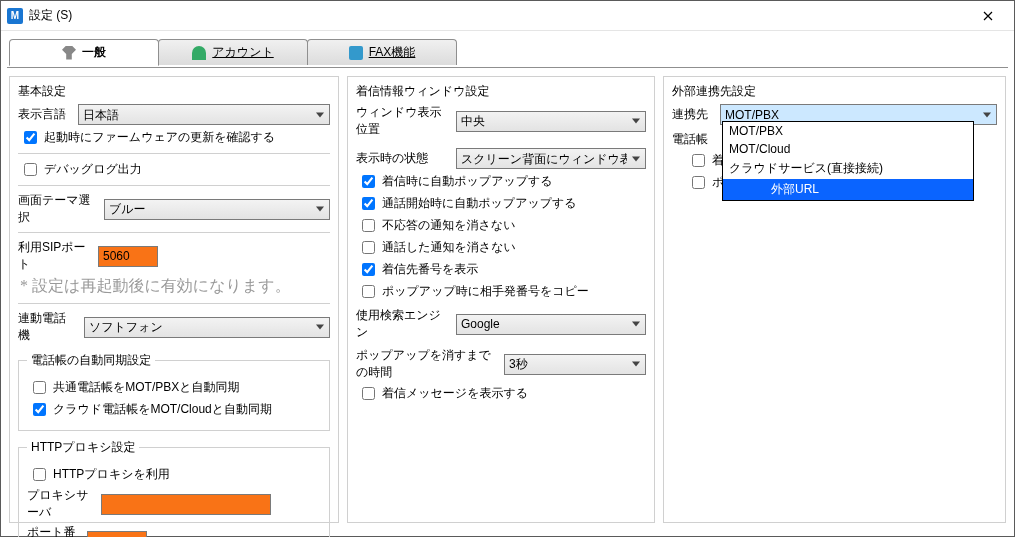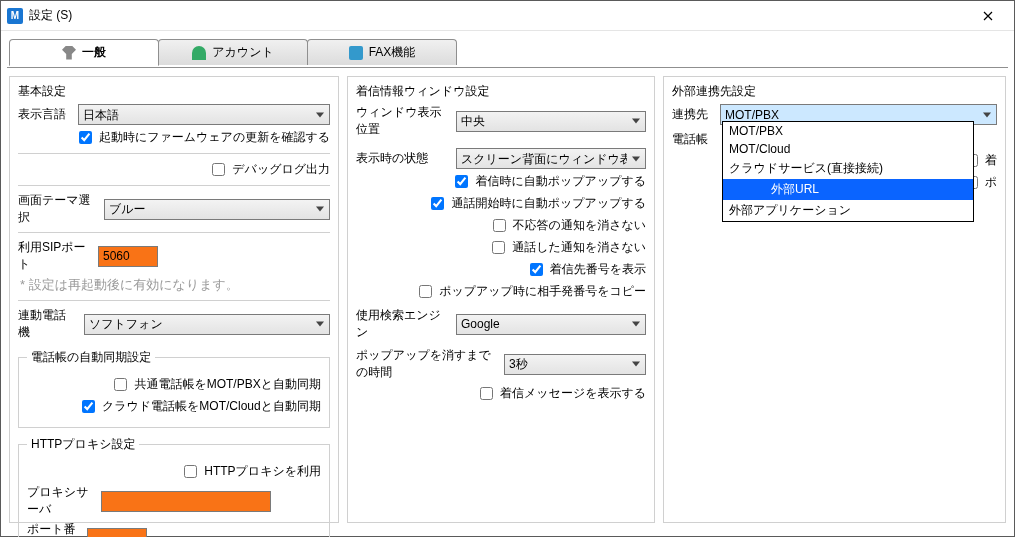--- a/index.html
+++ b/index.html
@@ -7,21 +7,21 @@
   body { background: #fff; font-size: 12px; color: #000; }
   .window { width: 1015px; height: 537px; border: 1px solid #5a5a5a; position: relative; }
   .titlebar { height: 30px; display: flex; align-items: center; padding: 0 4px 0 6px; border-bottom: 1px solid #e5e5e5; }
   .app-icon { width: 16px; height: 16px; background: #1976d2; color: #fff; font-size: 10px; font-weight: bold; display: flex; align-items: center; justify-content: center; border-radius: 2px; margin-right: 6px; }
   .title-text { flex: 0 0 auto; }
   .title-spacer { flex: 1 1 auto; }
   .close-btn { width: 45px; height: 28px; display: flex; align-items: center; justify-content: center; font-size: 14px; }
 
   .tabstrip { height: 28px; display: flex; align-items: flex-start; padding-left: 8px; margin-top: 8px; position: relative; }
   .tab { display: flex; align-items: center; gap: 6px; padding: 4px 30px; border: 1px solid #8f8f8f; border-bottom: none; border-top-left-radius: 4px; border-top-right-radius: 4px; margin-right: 0; position: relative; background: linear-gradient(#f0f0f0, #dcdcdc); min-width: 150px; justify-content: center; }
-  .tab + .tab { margin-left: -1px; }
+  .tab + .tab { margin-left: -1px; text-decoration: underline; }
   .tab.active { background: #fff; z-index: 2; border-bottom: 1px solid #fff; margin-bottom: -1px; font-weight: bold; }
   .tab-icon { width: 14px; height: 14px; display: inline-block; }
   .tab-icon.wrench { background: #888; clip-path: polygon(30% 0,70% 0,100% 30%,70% 60%,70% 100%,30% 100%,30% 60%,0 30%); }
   .tab-icon.user { background: #3a6; border-radius: 50% 50% 0 0; }
   .tab-icon.fax { background: #39c; border-radius: 2px; }
 
   .tab-line { border-top: 1px solid #8f8f8f; margin: 0 6px; }
   .body-area { padding: 8px; display: flex; gap: 8px; height: calc(100% - 30px - 36px - 6px); }
   .col { border: 1px solid #d0d0d0; padding: 6px 8px 8px 8px; flex: 0 0 auto; }
   .col1 { width: 330px; }
@@ -31,23 +31,23 @@
   fieldset { border: 1px solid #d0d0d0; margin: 4px 0; padding: 6px 8px 8px 8px; }
   legend { padding: 0 4px; }
   .row { display: flex; align-items: center; margin: 3px 0; gap: 4px; }
   .row > label.lbl { flex: 0 0 auto; margin-right: 4px; }
   select, input[type="text"] { border: 1px solid #7a7a7a; background: #e9e9e9; height: 21px; font-size: 12px; padding: 0 4px; }
   select { appearance: none; background: linear-gradient(#f3f3f3,#e3e3e3); padding-right: 18px; position: relative; }
   .select-wrap { position: relative; flex: 1 1 auto; display: flex; }
   .select-wrap select { width: 100%; }
   .select-wrap::after { content: ""; position: absolute; right: 6px; top: 50%; width: 0; height: 0; border-left: 4px solid transparent; border-right: 4px solid transparent; border-top: 5px solid #444; transform: translateY(-50%); pointer-events: none; }
   input[type="text"] { background: #f97316; }
-  .hint { color: #9a9a9a; font-size: 13px; margin: 2px 0 6px 2px; }
+  .hint { color: #9a9a9a; font-size: 16px; margin: 2px 0 6px 2px; font-family: Liberation Serif, serif; }
   hr.sep { border: none; border-top: 1px solid #d0d0d0; margin: 6px 0; }
-  .chk { display: flex; align-items: center; gap: 4px; margin: 3px 0 3px 2px; justify-content: flex-end; }
+  .chk { display: flex; align-items: center; gap: 4px; margin: 3px 0 3px 2px; }
   .chk input { width: 13px; height: 13px; }
   .section-title { font-weight: normal; margin: 0 0 4px 0; }
 
   .sel-highlight { background: #cce8ff; }
 
   
   .dd-open { position: absolute; top: 44px; left: 58px; width: 252px; background: #fff; border: 1px solid #000; z-index: 50; }
   .dd-open div { padding: 2px 6px; }
   .dd-open div.hl { background: #0a64ff; color: #fff; padding-left: 48px; }
 
@@ -263,18 +263,17 @@
       <label class="chk" style="margin-left:16px;">
         <input type="checkbox" style="">
         <span>ポ</span>
       </label>
 
       <div class="dd-open">
         <div>MOT/PBX</div>
         <div>MOT/Cloud</div>
         <div>クラウドサービス(直接接続)</div>
         <div class="hl">外部URL</div>
-        <div>外部アプリケーション</div>
       </div>
     </div>
 
   </div>
 </div>
 
 </body></html>

